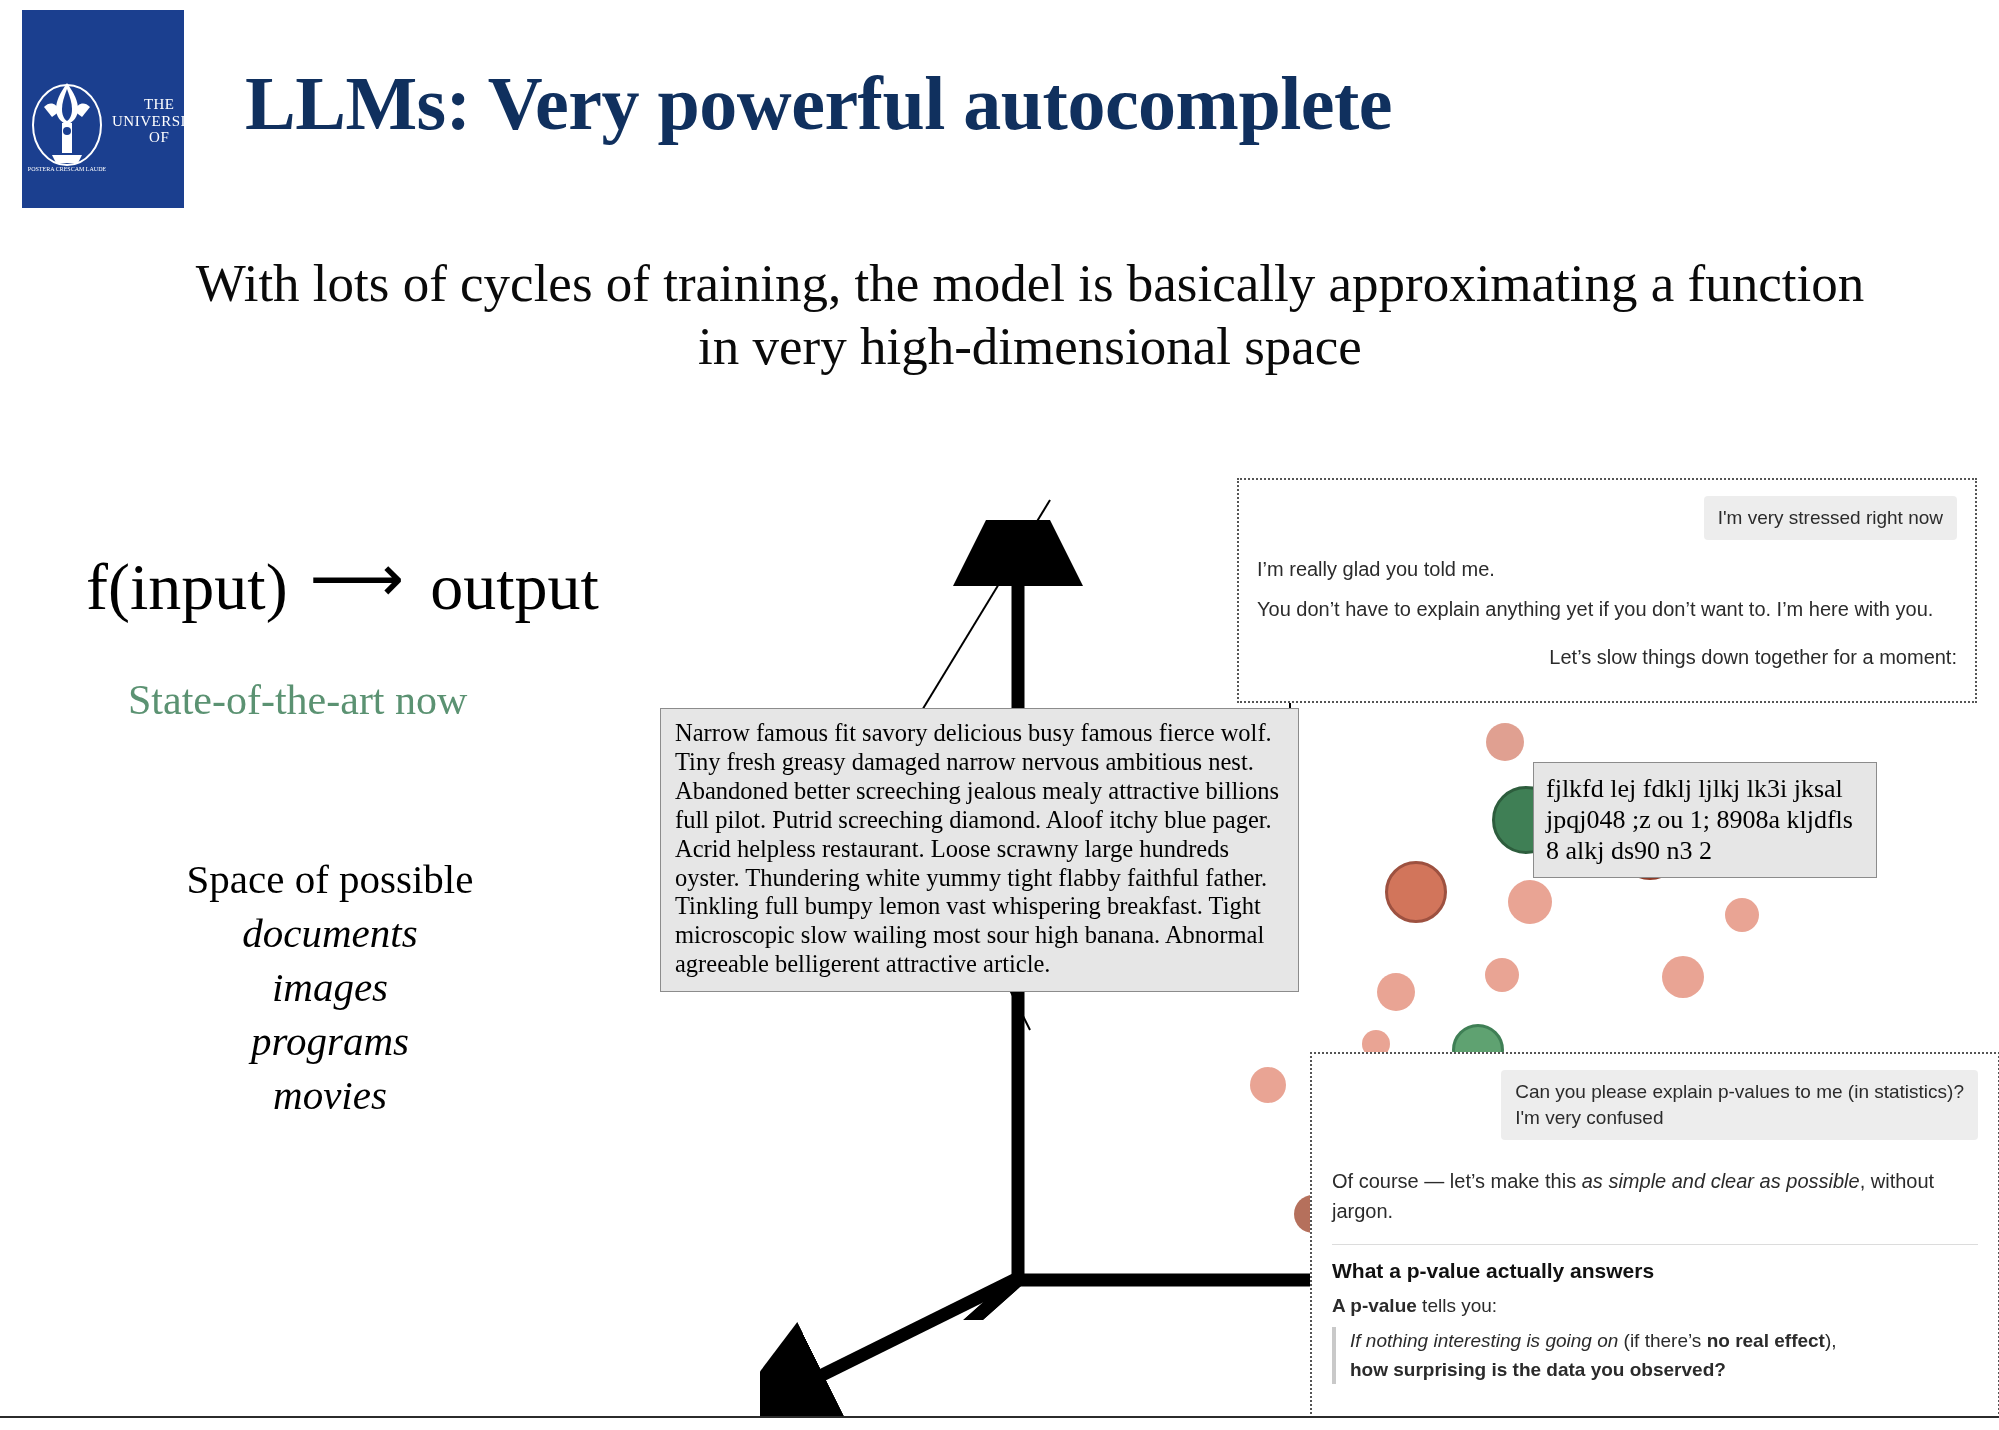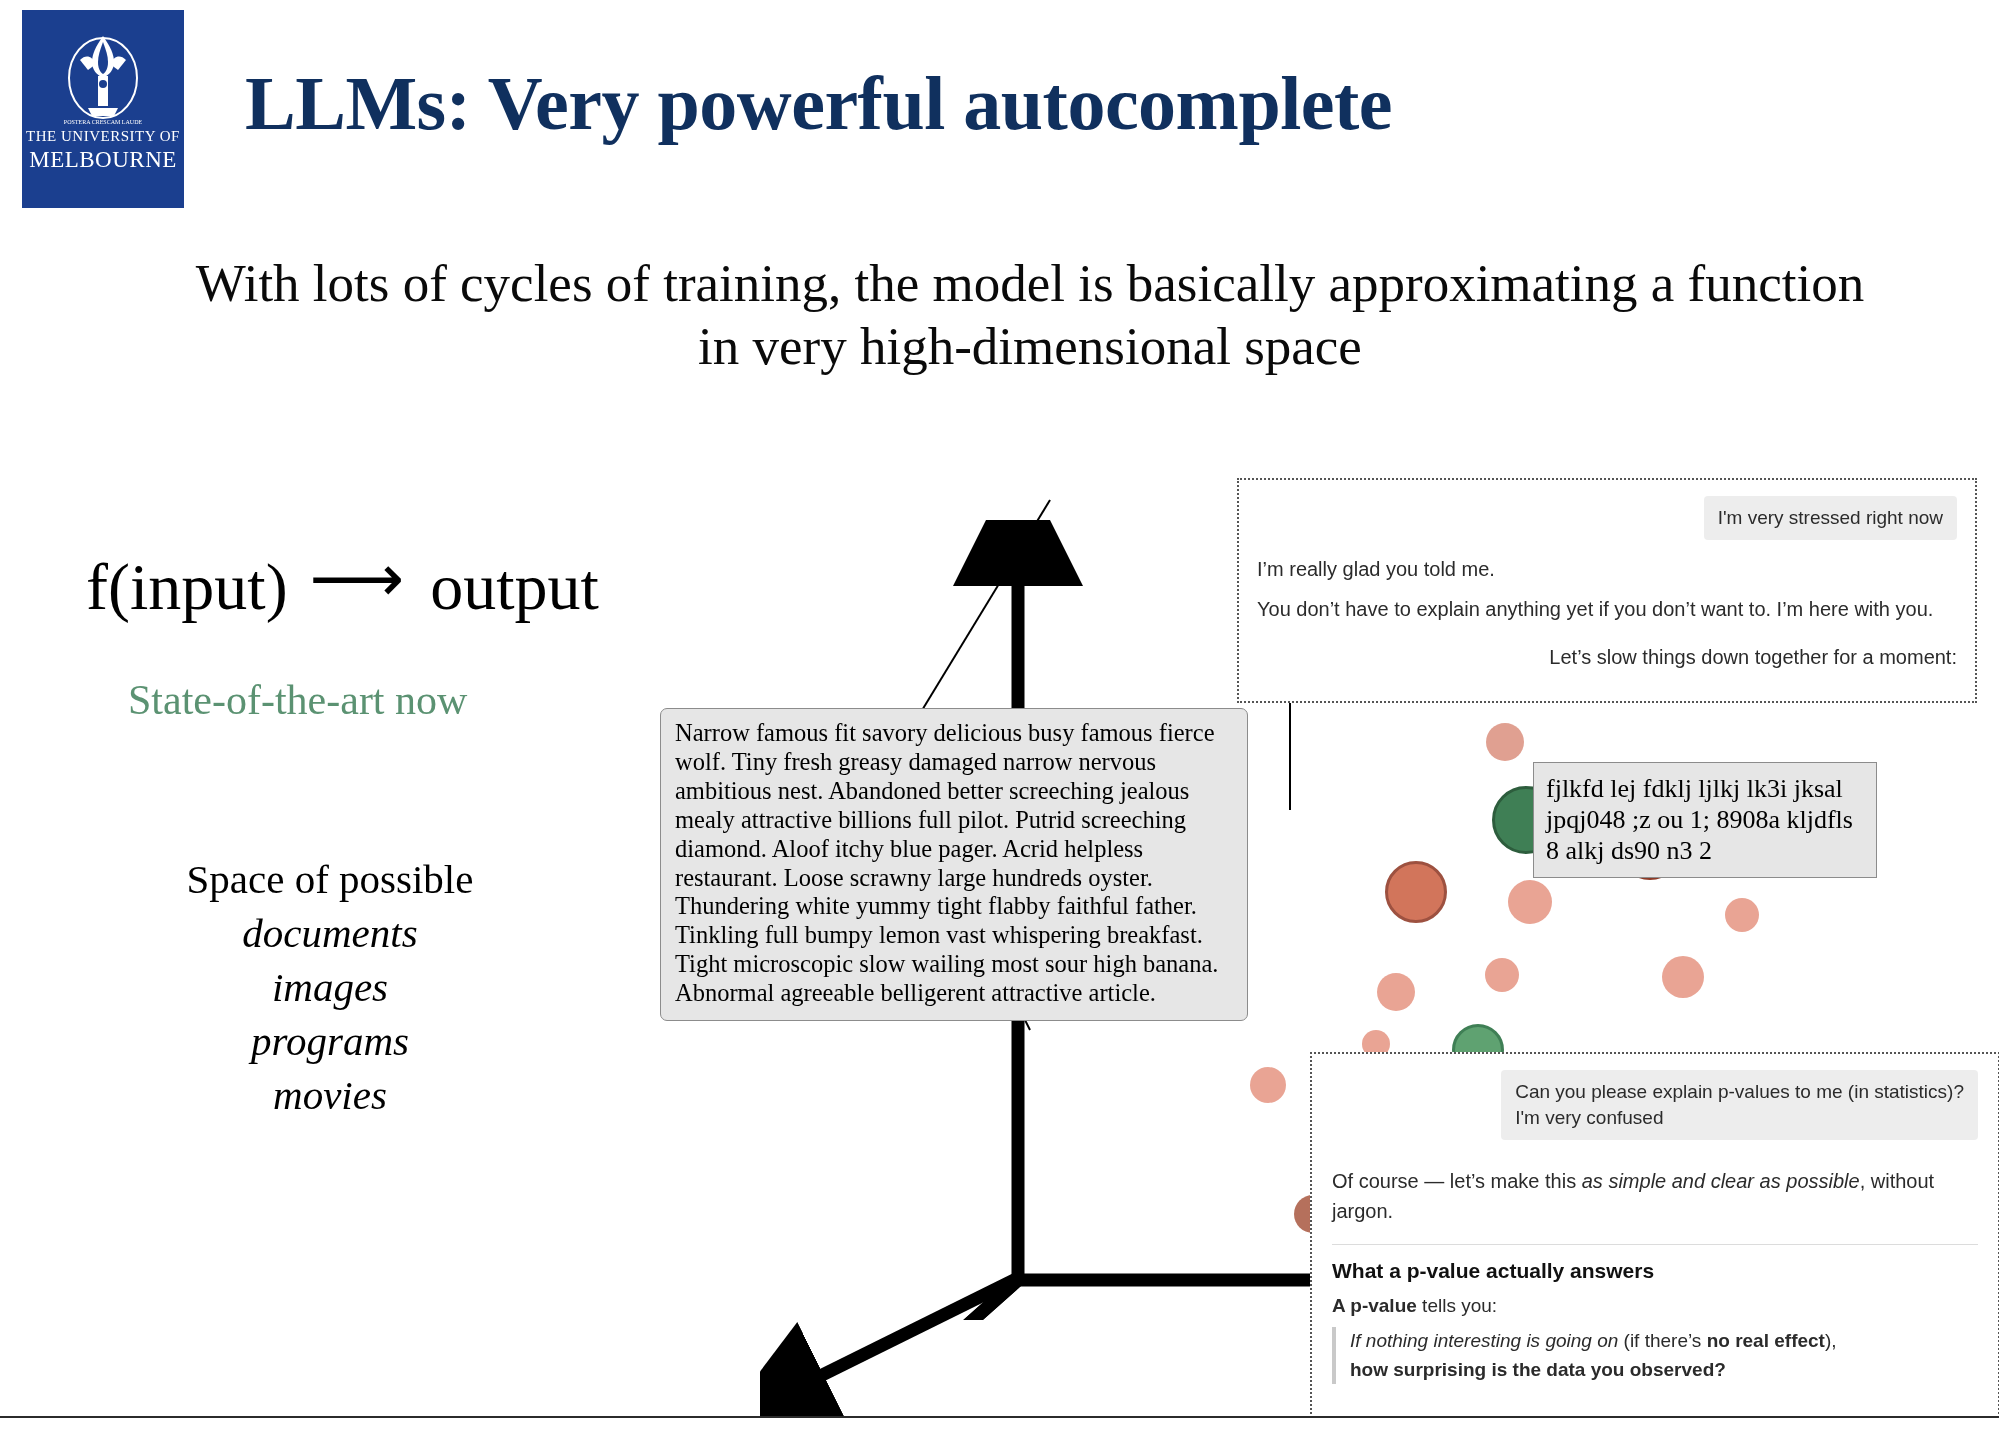--- a/index.html
+++ b/index.html
@@ -18,24 +18,24 @@
   
   .logo-box {
     position: absolute;
     left: 22px;
     top: 10px;
     width: 162px;
     height: 198px;
     background: #1b3f8f;
     color: #ffffff;
     display: flex;
-    flex-direction: column;
+    flex-direction: row;
     align-items: center;
     justify-content: flex-start;
-    padding-top: 10px;
+    padding-top: 20px;
     box-sizing: border-box;
   }
   .logo-crest {
     width: 90px;
     height: 104px;
     position: relative;
   }
   .logo-crest svg { display: block; }
   .logo-text1 {
     font-family: "Liberation Serif", serif;
@@ -141,25 +141,24 @@
     position: absolute;
     background: #e6e6e6;
     border: 1px solid #8c8c8c;
     box-sizing: border-box;
     font-family: "Liberation Serif", serif;
     color: #000000;
   }
   .lorem-box {
     left: 660px;
     top: 708px;
-    width: 588px;
+    width: 639px;
     padding: 10px 12px 12px 14px;
     font-size: 24.5px;
     line-height: 1.18;
-    border-radius: 7px;
   }
   .gibberish-box {
     left: 1533px;
     top: 762px;
     width: 344px;
     padding: 10px 12px;
     font-size: 26px;
     line-height: 1.2;
   }
 

